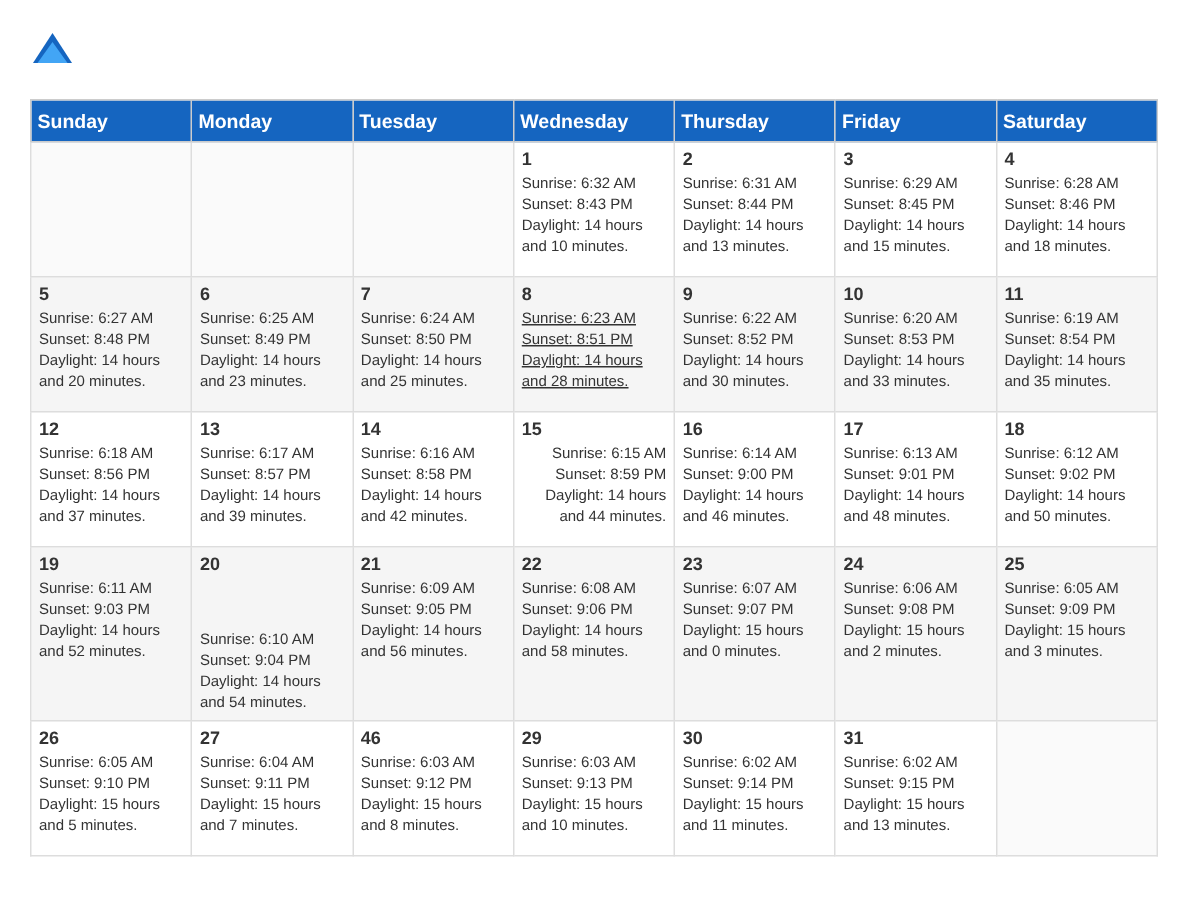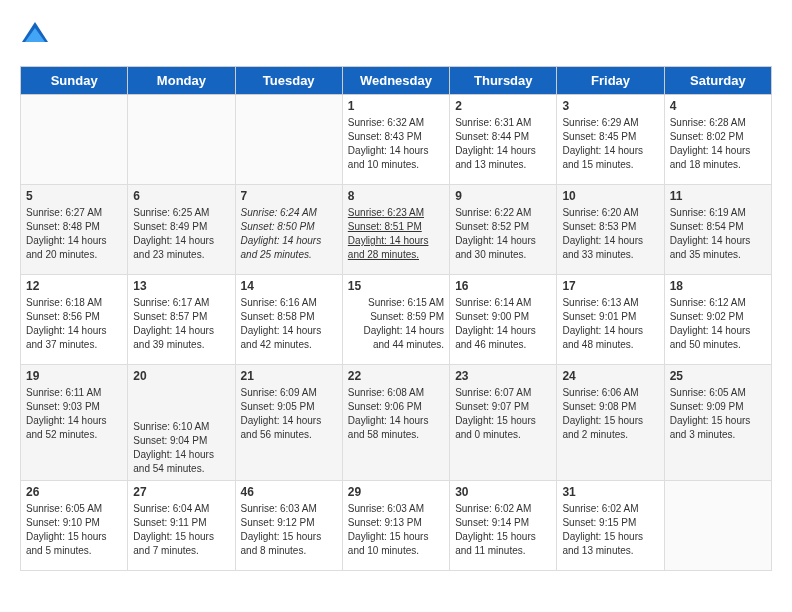--- a/index.html
+++ b/index.html
@@ -58,21 +58,21 @@
       table-layout: fixed;
     }
     thead tr {
       background: #1565c0;
       color: #fff;
     }
     thead th {
       padding: 6px 4px;
       font-size: 13px;
       font-weight: bold;
-      text-align: center;
+      text-align: left;
       border: 1px solid #ccc;
     }
     tbody tr {
       vertical-align: top;
     }
     tbody tr:nth-child(odd) {
       background: #fff;
     }
     tbody tr:nth-child(even) {
       background: #f5f5f5;
@@ -153,21 +153,21 @@
         <td>
           <span class="day-number">3</span>
           <div class="cell-content" style="white-space: pre-line;">Sunrise: 6:29 AM
 Sunset: 8:45 PM
 Daylight: 14 hours
 and 15 minutes.</div>
         </td>
         <td>
           <span class="day-number">4</span>
           <div class="cell-content" style="white-space: pre-line;">Sunrise: 6:28 AM
-Sunset: 8:02 PM
+Sunset: 8:46 PM
 Daylight: 14 hours
 and 18 minutes.</div>
         </td>
       </tr>
       <tr>
         <td>
           <span class="day-number">5</span>
           <div class="cell-content" style="white-space: pre-line;">Sunrise: 6:27 AM
 Sunset: 8:48 PM
 Daylight: 14 hours
@@ -175,21 +175,21 @@
         </td>
         <td>
           <span class="day-number">6</span>
           <div class="cell-content" style="white-space: pre-line;">Sunrise: 6:25 AM
 Sunset: 8:49 PM
 Daylight: 14 hours
 and 23 minutes.</div>
         </td>
         <td>
           <span class="day-number">7</span>
-          <div class="cell-content" style="white-space: pre-line; font-style: italic;">Sunrise: 6:24 AM
+          <div class="cell-content" style="white-space: pre-line;">Sunrise: 6:24 AM
 Sunset: 8:50 PM
 Daylight: 14 hours
 and 25 minutes.</div>
         </td>
         <td>
           <span class="day-number">8</span>
           <div class="cell-content" style="white-space: pre-line; text-decoration: underline;">Sunrise: 6:23 AM
 Sunset: 8:51 PM
 Daylight: 14 hours
 and 28 minutes.</div>

